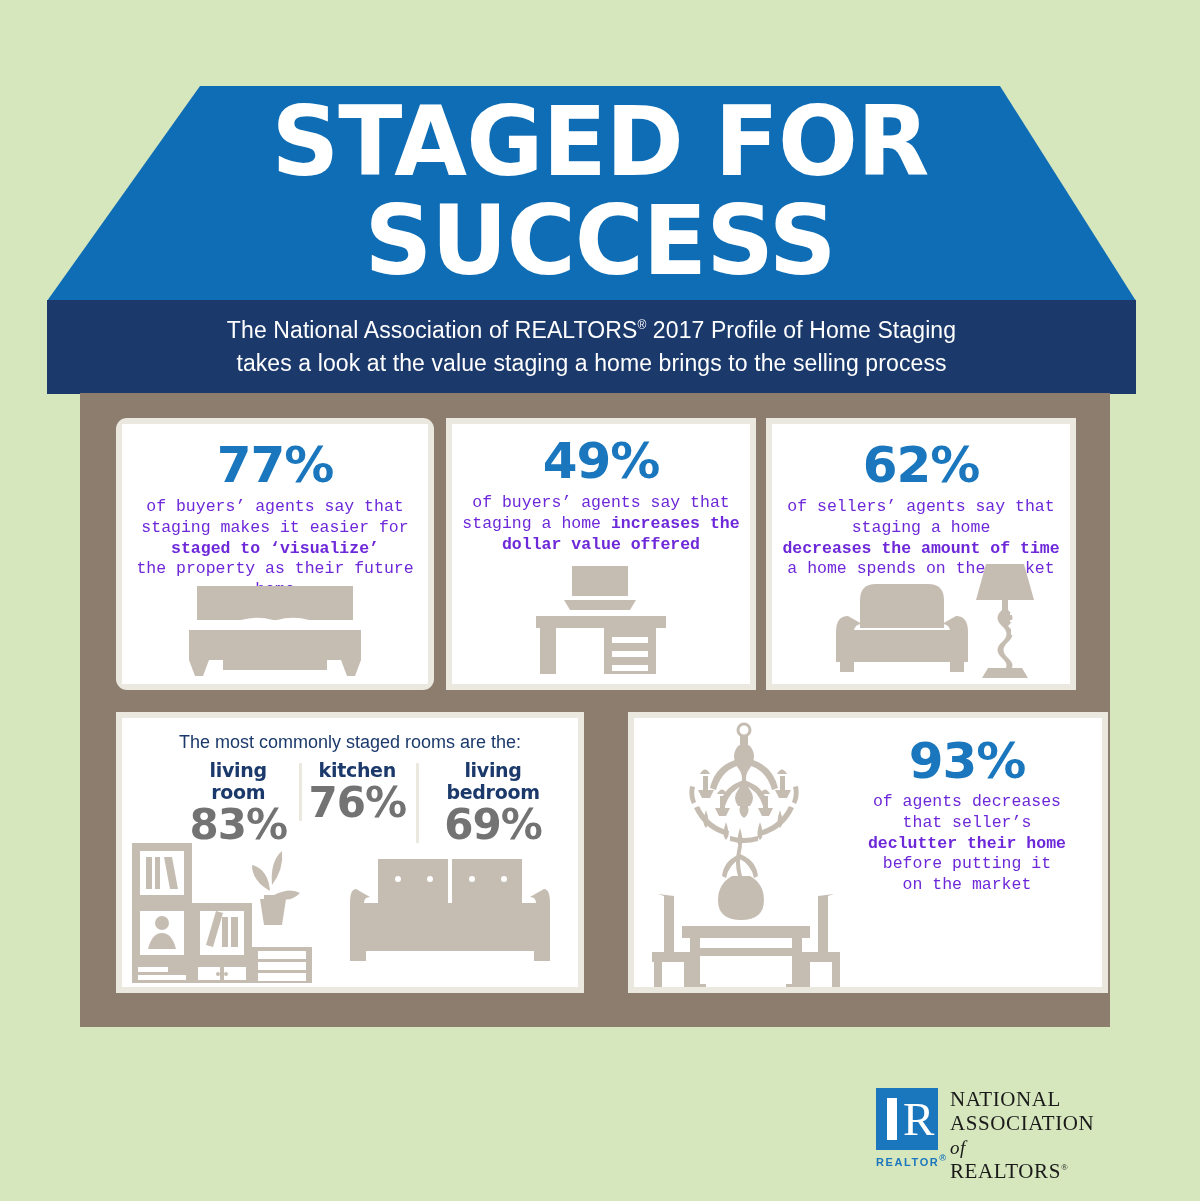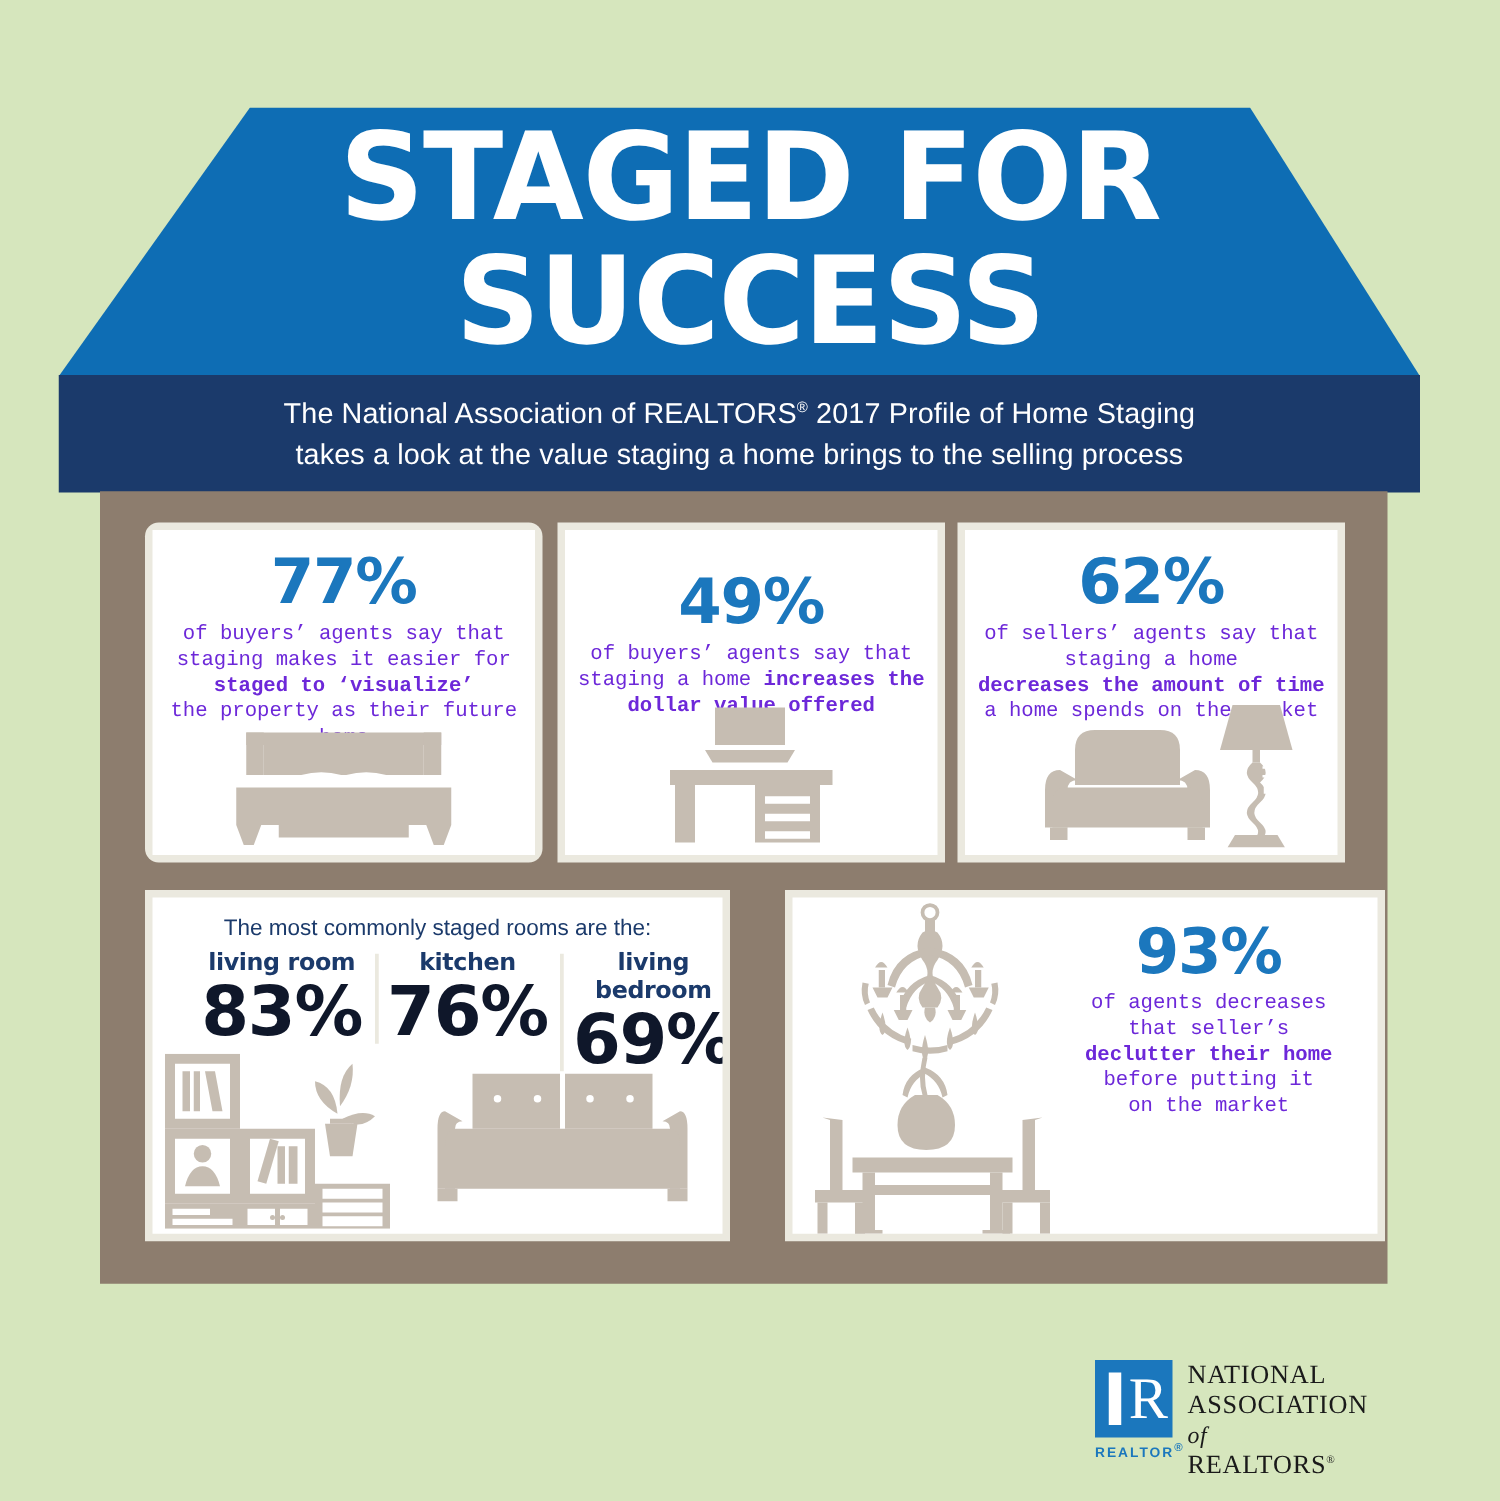--- a/index.html
+++ b/index.html
@@ -96,21 +96,21 @@
   }
   .rooms {
     display:flex; justify-content:center; align-items:flex-start;
     margin-top: 6px; padding: 0 8px; margin-left: 48px;
   }
   .room { text-align:center; padding: 0 10px; position: relative; }
   .room + .room::before {
     content:""; position:absolute; left:0; top:4px; bottom:4px; width:3px; background:#ebe9df;
   }
   .room-label { color:#1b3a6b; font-weight:700; font-size:19px; font-family:"DejaVu Sans", sans-serif; letter-spacing:-0.3px;}
-  .room-pct { color:#0f172a; font-weight:700; font-size:55px; font-family:"DejaVu Sans", sans-serif; line-height:1.05; letter-spacing:-1px;}
+  .room-pct { color:#737373; font-weight:700; font-size:42px; font-family:"DejaVu Sans", sans-serif; line-height:1.05; letter-spacing:-1px;}
 
   .c4icons { position:absolute; left:0; right:0; bottom:4px; height:140px; }
 
   
   .c5grid { display:flex; height:100%; }
   .c5left { width: 47%; position: relative; }
   .c5right { width: 53%; padding: 18px 22px 0 0; }
   .c5right .pct { font-size: 50px; }
   .c5right .desc { font-size: 16.5px; margin-top: 6px; }
 
@@ -170,21 +170,21 @@
             <path d="M186 78 h-20 l6 16 h8 z"></path>
             <rect x="48" y="78" width="104" height="10"></rect>
           </g>
         </svg>
       </div>
     </div>
   </div>
 
   <div class="card c2">
     <div class="card-inner">
-      <div class="pct" style="margin-top:32px">49%</div>
+      <div class="pct" style="margin-top:12px">49%</div>
       <div class="desc">
         <span>of buyers’ agents say that</span><br>
         <span>staging a home </span><b>increases the</b><br>
         <b>dollar value offered</b>
       </div>
       <div class="icon-wrap">
         <svg width="150" height="118" viewBox="0 0 150 118">
           <g fill="#c6bdb2">
             <path d="M46 6 h56 v30 h-56 z"></path>
             <path d="M38 40 h72 l-6 10 h-60 z"></path>

